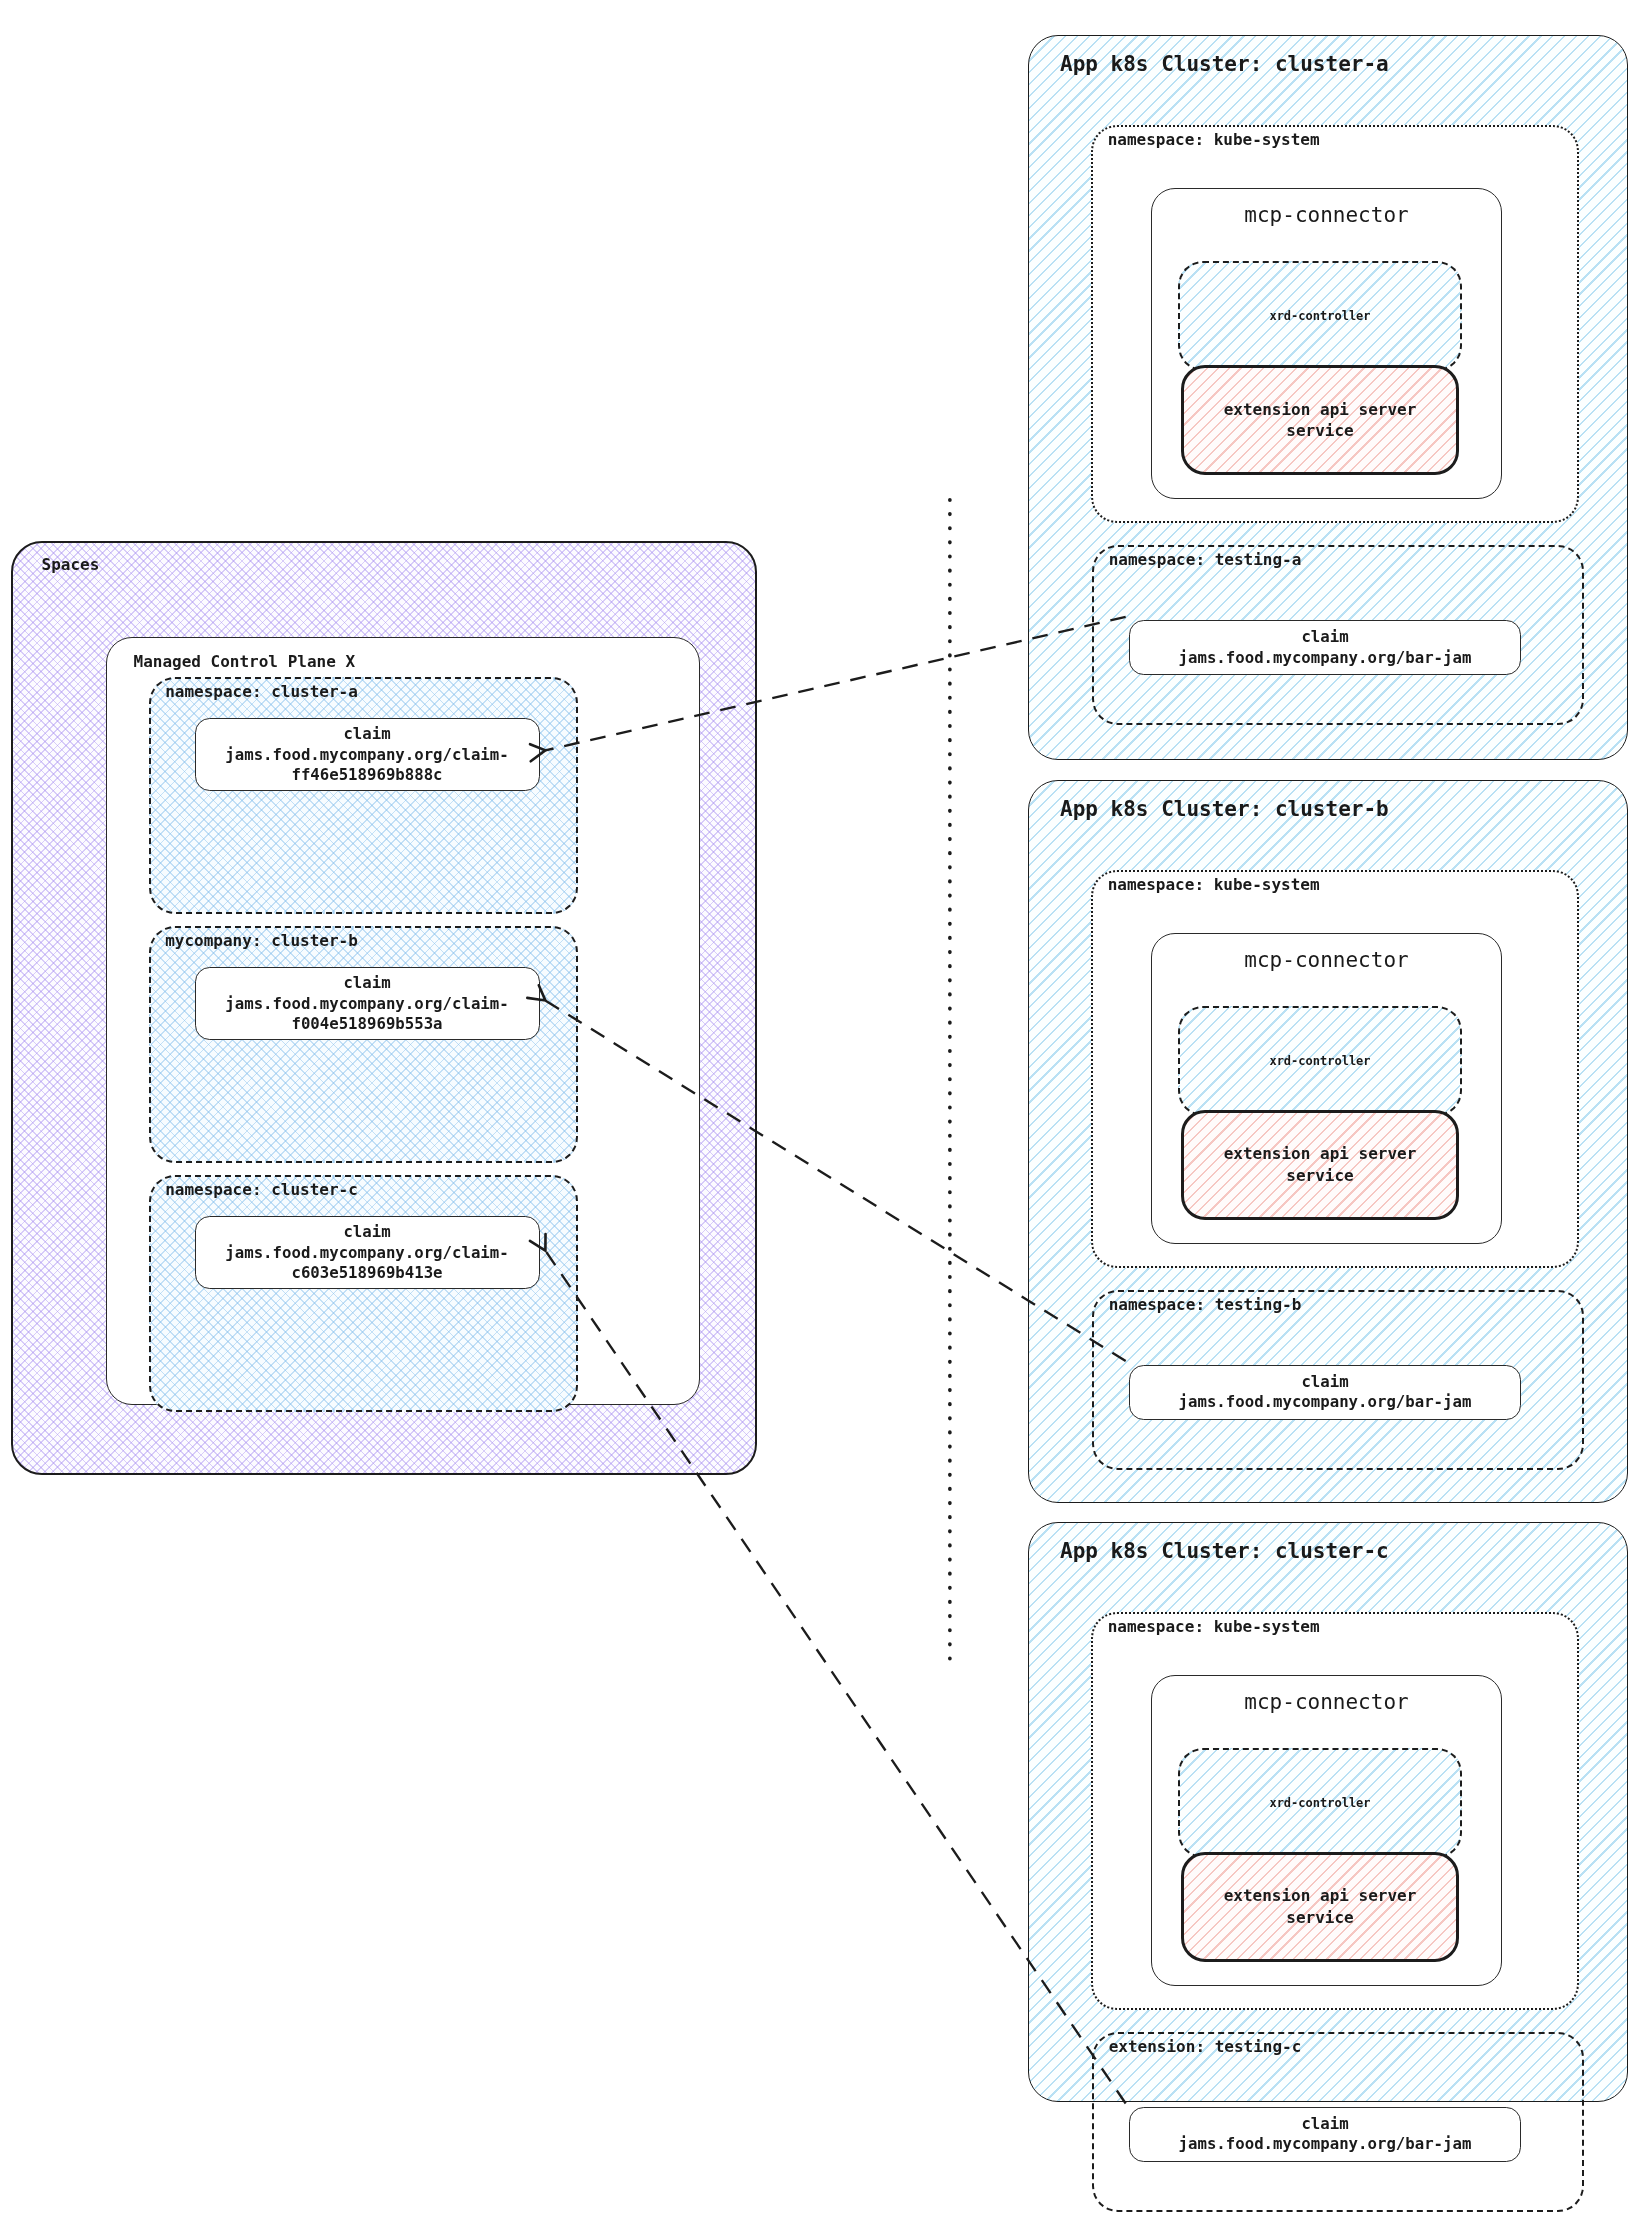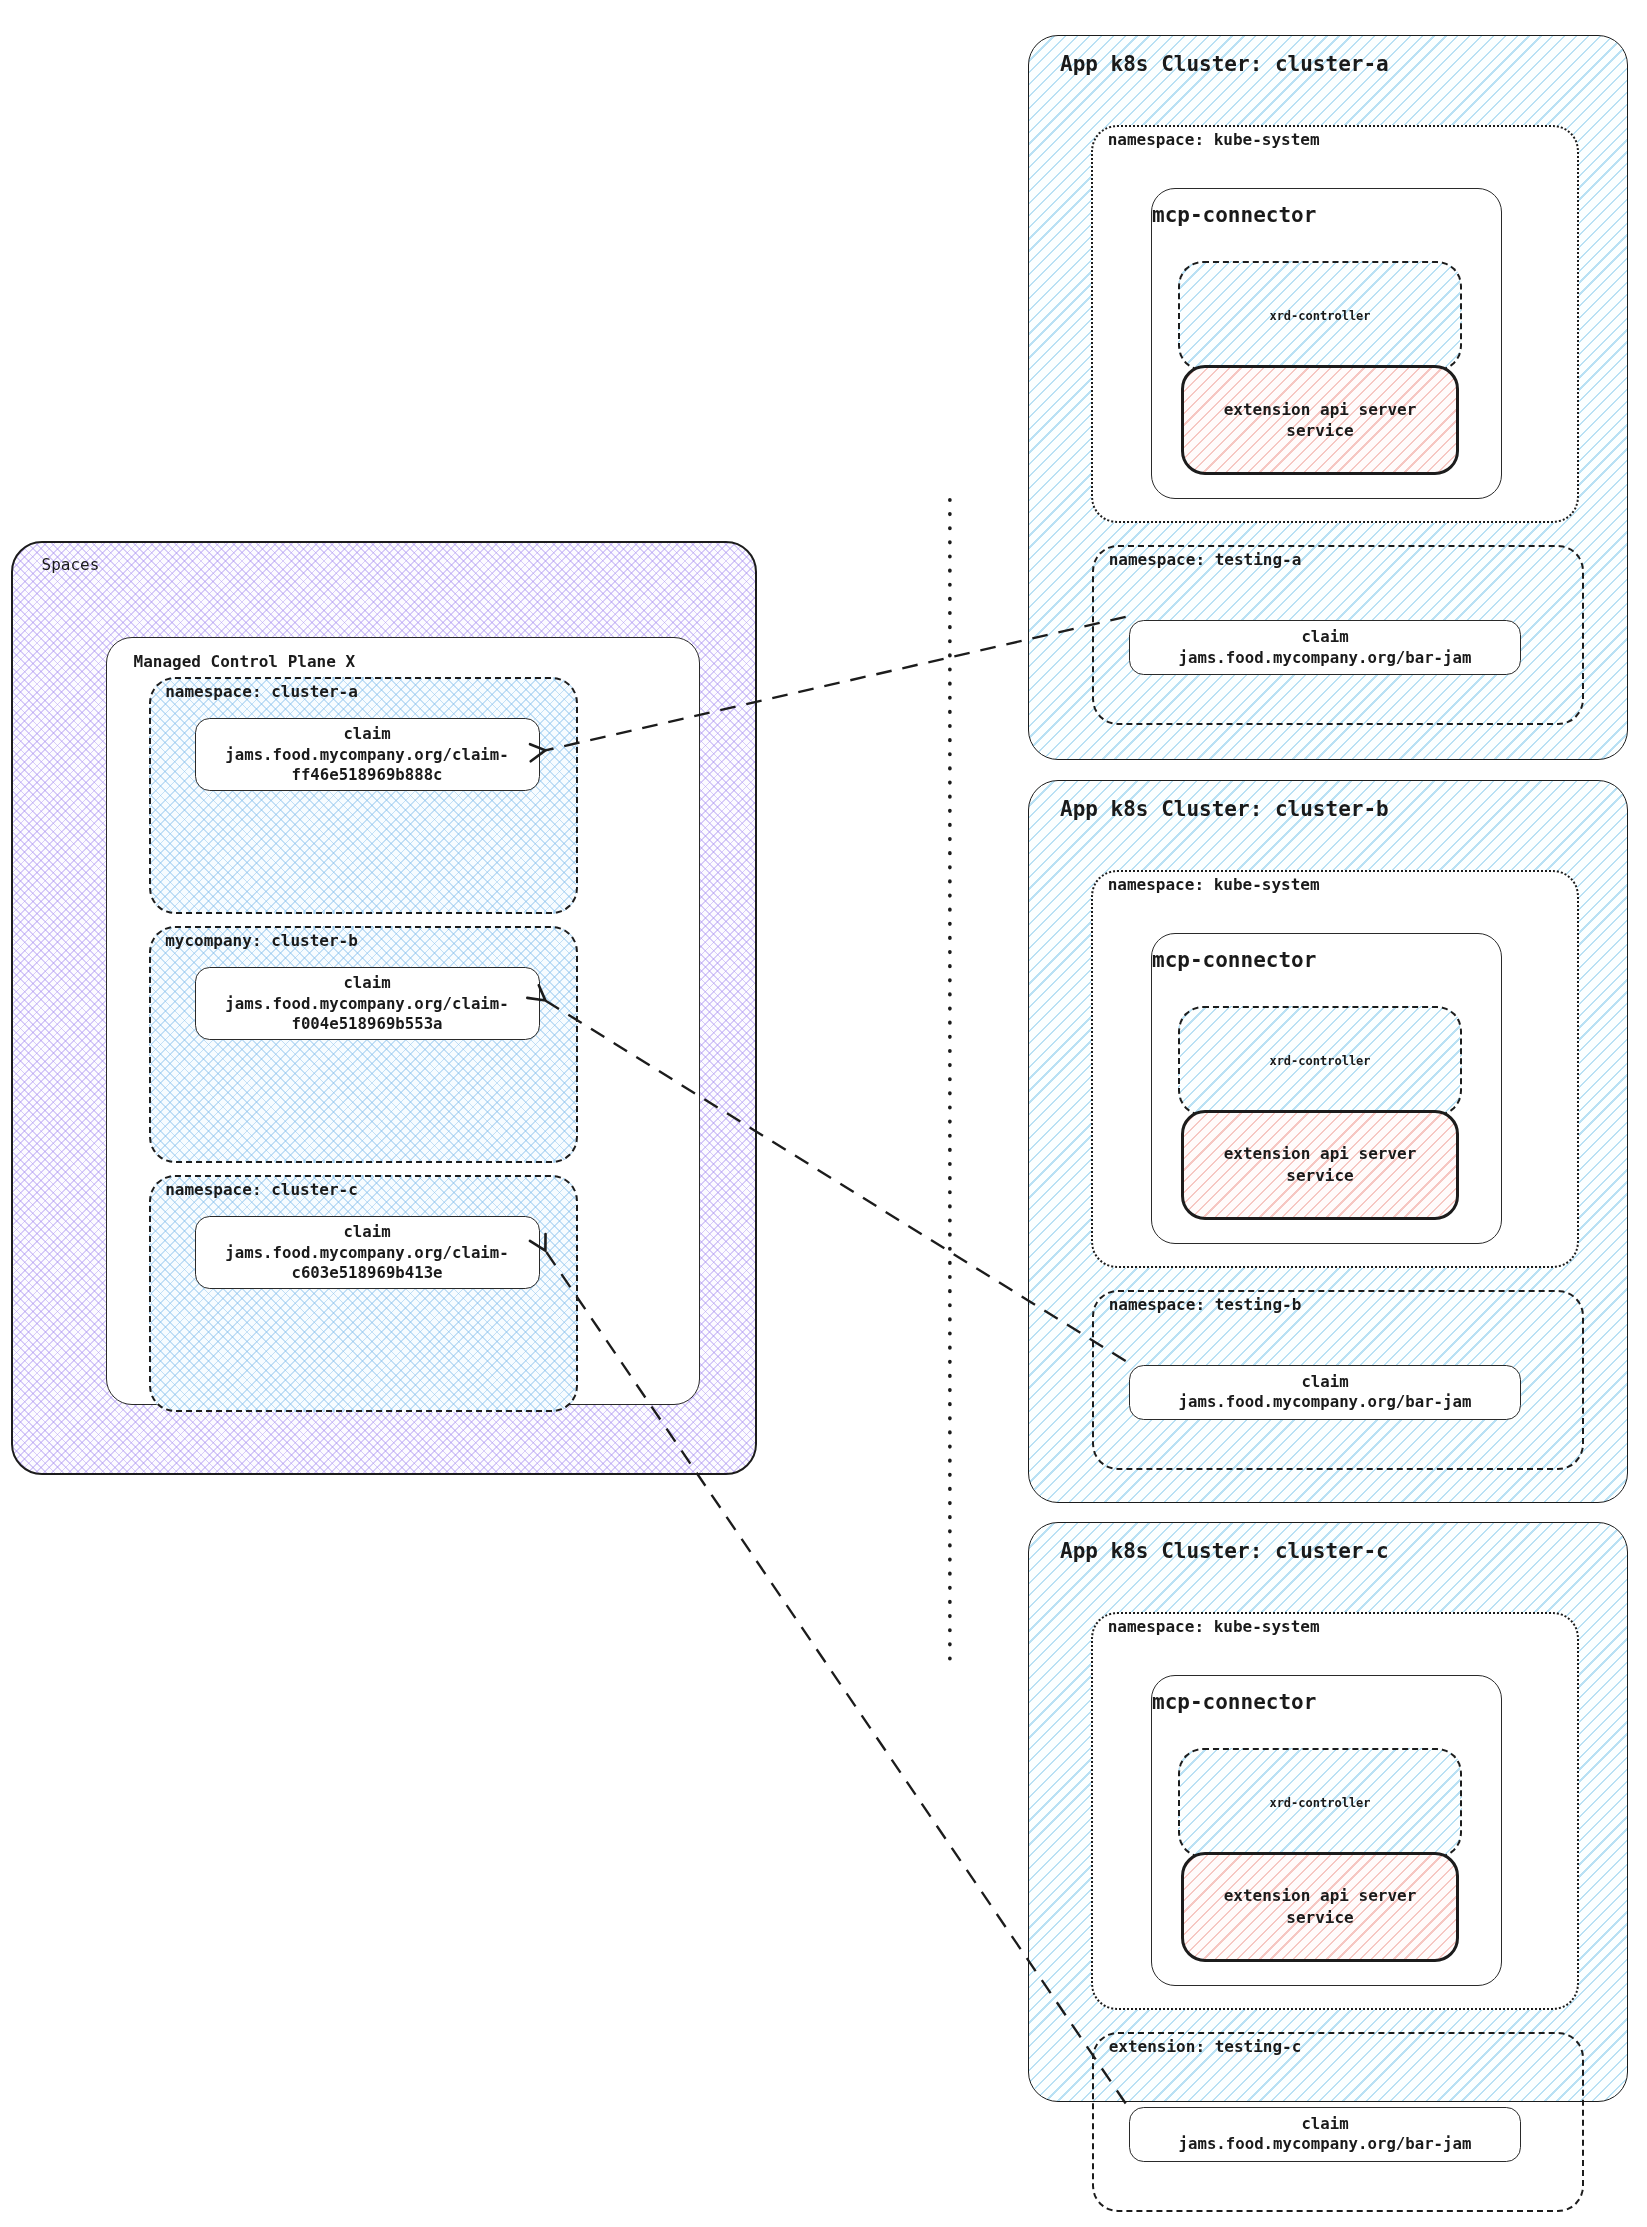--- a/index.html
+++ b/index.html
@@ -29,24 +29,24 @@
   .ext{left:29px;top:176px;width:278px;height:110px;border:3.1px solid #1c1c1c;border-radius:24px;
        display:flex;align-items:center;justify-content:center;text-align:center;
        font-size:16px;font-weight:700;line-height:1.35;padding:0 4px;}
   .testing{left:63px;top:509px;width:492px;height:180px;border:2.1px dashed #1c1c1c;border-radius:26px;}
   .claim{border:1.6px solid #2a2a2a;border-radius:14.7px;background:#ffffff;text-align:center;
          font-size:15.7px;font-weight:700;line-height:1.3;}
   .claim-right{left:35px;top:73px;width:392px;height:55px;padding-top:5.8px;}
   .claim-left{left:44px;top:39px;width:345px;height:73px;padding-top:5.2px;}
   .cluster-title{left:31px;top:15.7px;font-size:21px;font-weight:700;white-space:nowrap;}
   .ns-label{left:14.7px;top:3px;font-size:16px;font-weight:700;white-space:nowrap;}
-  .mcpc-title{left:0;top:13.6px;width:100%;text-align:left;font-size:21px;font-weight:700;}
+  .mcpc-title{left:0;top:13.6px;width:100%;text-align:center;font-size:21px;font-weight:400;}
 
   .spaces{left:10.5px;top:541px;width:746px;height:934px;border:2.1px solid #1c1c1c;border-radius:31px;}
-  .spaces-label{left:29px;top:11.5px;font-size:16px;font-weight:400;}
+  .spaces-label{left:29px;top:11.5px;font-size:16px;font-weight:700;}
   .mcpx{left:93px;top:94px;width:594px;height:768px;border:1.6px solid #2a2a2a;border-radius:26px;background:#ffffff;}
   .mcpx-title{left:27px;top:13.6px;font-size:16px;font-weight:700;white-space:nowrap;}
   .ns-left{left:42px;width:429px;height:237px;border:2.1px dashed #1c1c1c;border-radius:26px;}
 
   .overlay{position:absolute;left:0;top:0;width:1647px;height:2227px;pointer-events:none;}
 </style>
 </head>
 <body>
 
 <div class="page">

